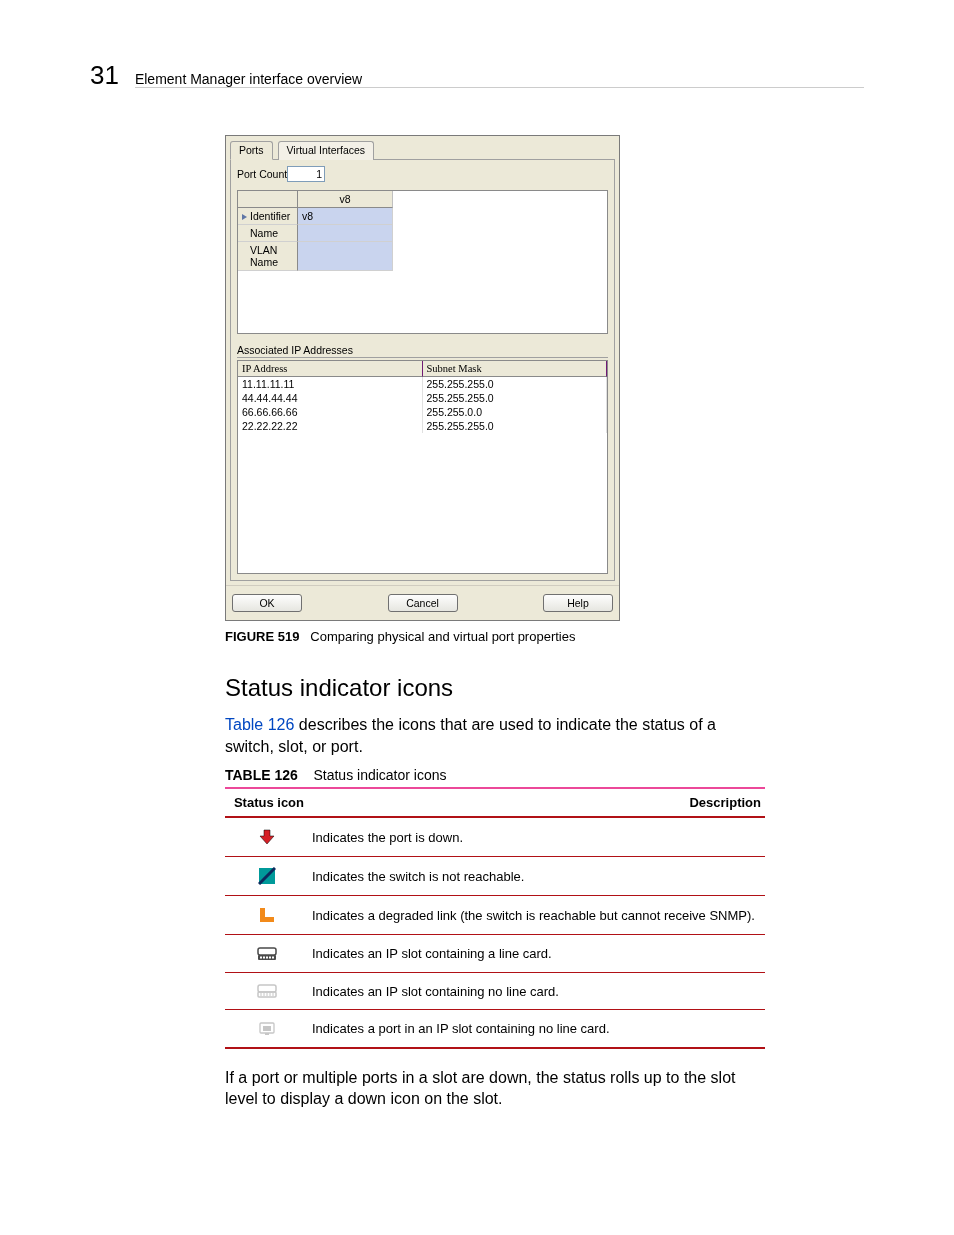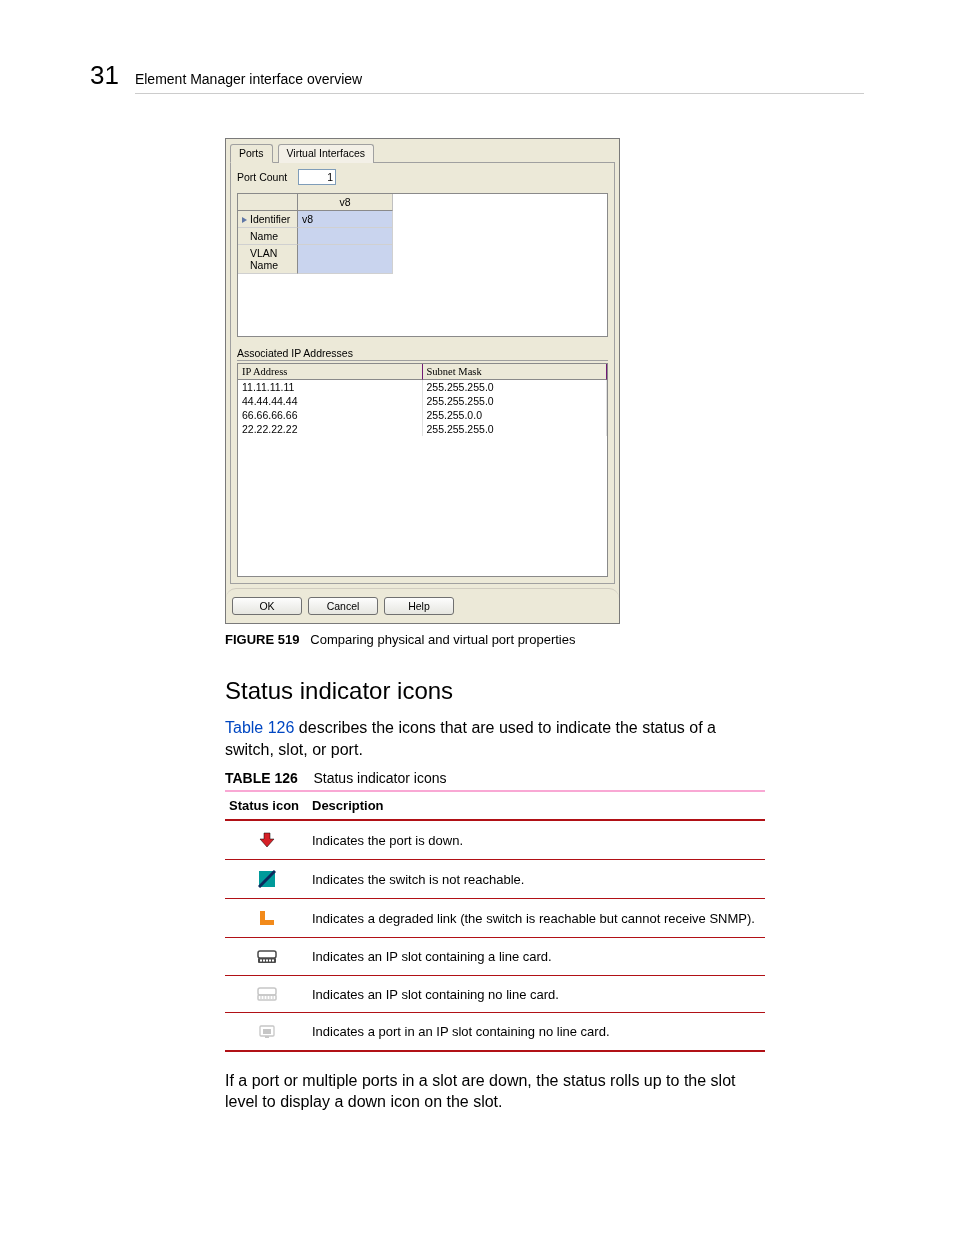--- a/index.html
+++ b/index.html
@@ -24,21 +24,20 @@
     margin-bottom: 44px;
   }
   .chapter-num {
     font-size: 26px;
     font-weight: 400;
     font-family: "Arial Narrow", Arial, sans-serif;
   }
   .running-head {
     flex: 1;
     border-bottom: 1px solid #ccc;
-    padding-bottom: 6px;
   }
   .content {
     margin-left: 135px;
     width: 540px;
   }
 
   
   .shot {
     width: 395px;
     margin: 0;
@@ -74,21 +73,21 @@
   }
   .tab-body {
     border: 1px solid #a0a0a0;
     margin: 0 4px 4px 4px;
     background: #ece9d8;
     padding: 6px;
   }
   .port-count {
     display: flex;
     align-items: center;
-    gap: 11px;
+    gap: 0;
     margin-bottom: 8px;
     font-size: 10.5px;
   }
   .port-count input {
     width: 32px;
     font-size: 10.5px;
     text-align: right;
     border: 1px solid #7f9db9;
     padding: 1px 2px;
     background: #fff;
@@ -171,26 +170,25 @@
   }
   .grid2 .c1 { width: 185px; }
   .grid2 .c2 { width: 185px; }
   .grid2-filler {
     height: 140px;
     background: #fff;
   }
 
   .btnbar {
     display: flex;
-    justify-content: flex-start;
+    justify-content: space-between;
     gap: 6px;
     padding: 8px 6px;
     border-top: 1px solid #d0ccc0;
     background: #ece9d8;
-    border-radius: 10px;
   }
   .winbtn {
     font-size: 10.5px;
     min-width: 48px;
     text-align: center;
     padding: 2px 10px;
     border: 1px solid #707070;
     border-radius: 3px;
     background: linear-gradient(#fdfdfd,#e6e6e0);
   }
@@ -225,22 +223,22 @@
     font-family: "Arial Narrow", Arial, sans-serif;
     font-weight: bold;
   }
 
   table.status {
     border-collapse: collapse;
     width: 100%;
     font-size: 13px;
   }
   table.status th {
-    text-align: left;
-    border-top: 2px solid #f9a8d4;
+    text-align: right;
+    border-top: 2px solid #ec4899;
     border-bottom: 2px solid #b11116;
     padding: 6px 4px;
     font-family: "Arial Narrow", Arial, sans-serif;
     margin-left: 23px;
   }
   table.status td {
     border-bottom: 1px solid #b11116;
     padding: 10px 4px;
     vertical-align: middle;
   }

